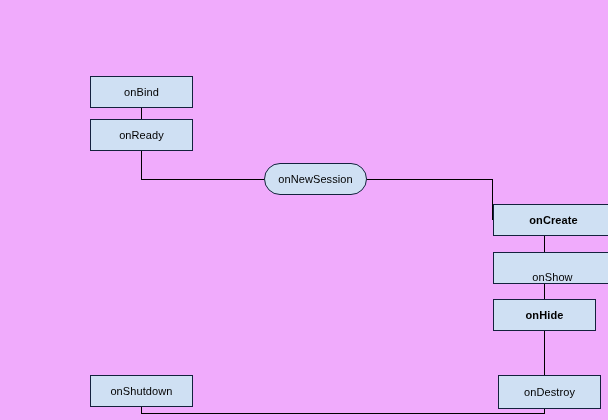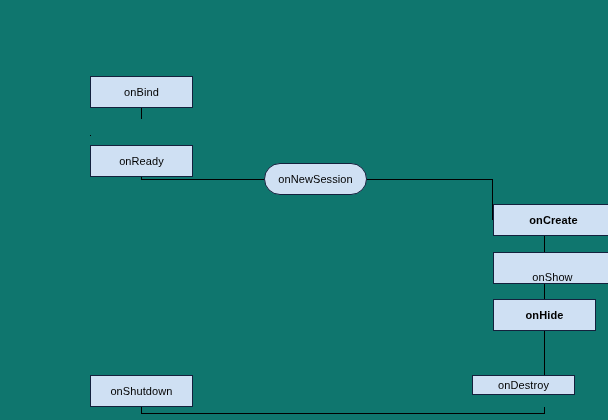--- a/index.html
+++ b/index.html
@@ -40,54 +40,54 @@
     position: absolute;
     left: 0;
     top: 0;
     width: 100%;
     height: 100%;
   }
 </style>
 </head>
 <body>
 
-<div id="canvas" style="background: #0f766e;">
+<div id="canvas" style="background: #f0abfc;">
   <div class="connector-layer" id="connector-layer">
       <div class="connector" style="left: 141px; top: 108px; width: 1px; height: 11px; background: rgb(0, 0, 0);"></div>
       <div class="connector" style="left: 141px; top: 151px; width: 1px; height: 28px; background: rgb(0, 0, 0);"></div>
       <div class="connector" style="left: 141px; top: 179px; width: 123px; height: 1px; background: rgb(0, 0, 0);"></div>
       <div class="connector" style="left: 367px; top: 179px; width: 126px; height: 1px; background: rgb(0, 0, 0);"></div>
       <div class="connector" style="left: 492px; top: 179px; width: 1px; height: 41px; background: rgb(0, 0, 0);"></div>
       <div class="connector" style="left: 544px; top: 236px; width: 1px; height: 16px; background: rgb(0, 0, 0);"></div>
       <div class="connector" style="left: 544px; top: 284px; width: 1px; height: 15px; background: rgb(0, 0, 0);"></div>
       <div class="connector" style="left: 544px; top: 331px; width: 1px; height: 44px; background: rgb(0, 0, 0);"></div>
       <div class="connector" style="left: 544px; top: 407px; width: 1px; height: 6px; background: rgb(0, 0, 0);"></div>
       <div class="connector" style="left: 141px; top: 413px; width: 404px; height: 1px; background: rgb(0, 0, 0);"></div>
       <div class="connector" style="left: 141px; top: 407px; width: 1px; height: 6px; background: rgb(0, 0, 0);"></div>
       <div class="connector" style="left: 90px; top: 135px; width: 1px; height: 1px; background: rgb(0, 0, 0);"></div>
     </div>
   <div id="node-layer">
       <div class="node" style="left: 90px; top: 76px; width: 103px; height: 32px; background: rgb(207, 224, 243); border-color: rgb(20, 33, 61); color: rgb(0, 0, 0);">
         <span>onBind</span>
       </div>
-      <div class="node" style="left: 90px; top: 119px; width: 103px; height: 32px; background: rgb(207, 224, 243); border-color: rgb(20, 33, 61); color: rgb(0, 0, 0); margin-top: 26px;">
+      <div class="node" style="left: 90px; top: 119px; width: 103px; height: 32px; background: rgb(207, 224, 243); border-color: rgb(20, 33, 61); color: rgb(0, 0, 0);">
         <span>onReady</span>
       </div>
       <div class="node" style="left: 264px; top: 163px; width: 103px; height: 32px; background: rgb(207, 224, 243); border-color: rgb(20, 33, 61); color: rgb(0, 0, 0); border-radius: 16px;">
         <span>onNewSession</span>
       </div>
       <div class="node" style="left: 493px; top: 204px; width: 121px; height: 32px; background: rgb(207, 224, 243); border-color: rgb(20, 33, 61); color: rgb(0, 0, 0); font-weight: bold;">
         <span>onCreate</span>
       </div>
       <div class="node" style="left: 493px; top: 252px; width: 119px; height: 32px; background: rgb(207, 224, 243); border-color: rgb(20, 33, 61); color: rgb(0, 0, 0); align-items: flex-end;">
         <span>onShow</span>
       </div>
       <div class="node" style="left: 493px; top: 299px; width: 103px; height: 32px; background: rgb(207, 224, 243); border-color: rgb(20, 33, 61); color: rgb(0, 0, 0); font-weight: bold;">
         <span>onHide</span>
       </div>
       <div class="node" style="left: 90px; top: 375px; width: 103px; height: 32px; background: rgb(207, 224, 243); border-color: rgb(20, 33, 61); color: rgb(0, 0, 0);">
         <span>onShutdown</span>
       </div>
-      <div class="node" style="left: 472px; top: 375px; width: 103px; height: 20px; background: rgb(207, 224, 243); border-color: rgb(20, 33, 61); color: rgb(0, 0, 0);">
+      <div class="node" style="left: 498px; top: 375px; width: 103px; height: 34px; background: rgb(207, 224, 243); border-color: rgb(20, 33, 61); color: rgb(0, 0, 0);">
         <span>onDestroy</span>
       </div>
     </div>
 </div>
 
 </body></html>

